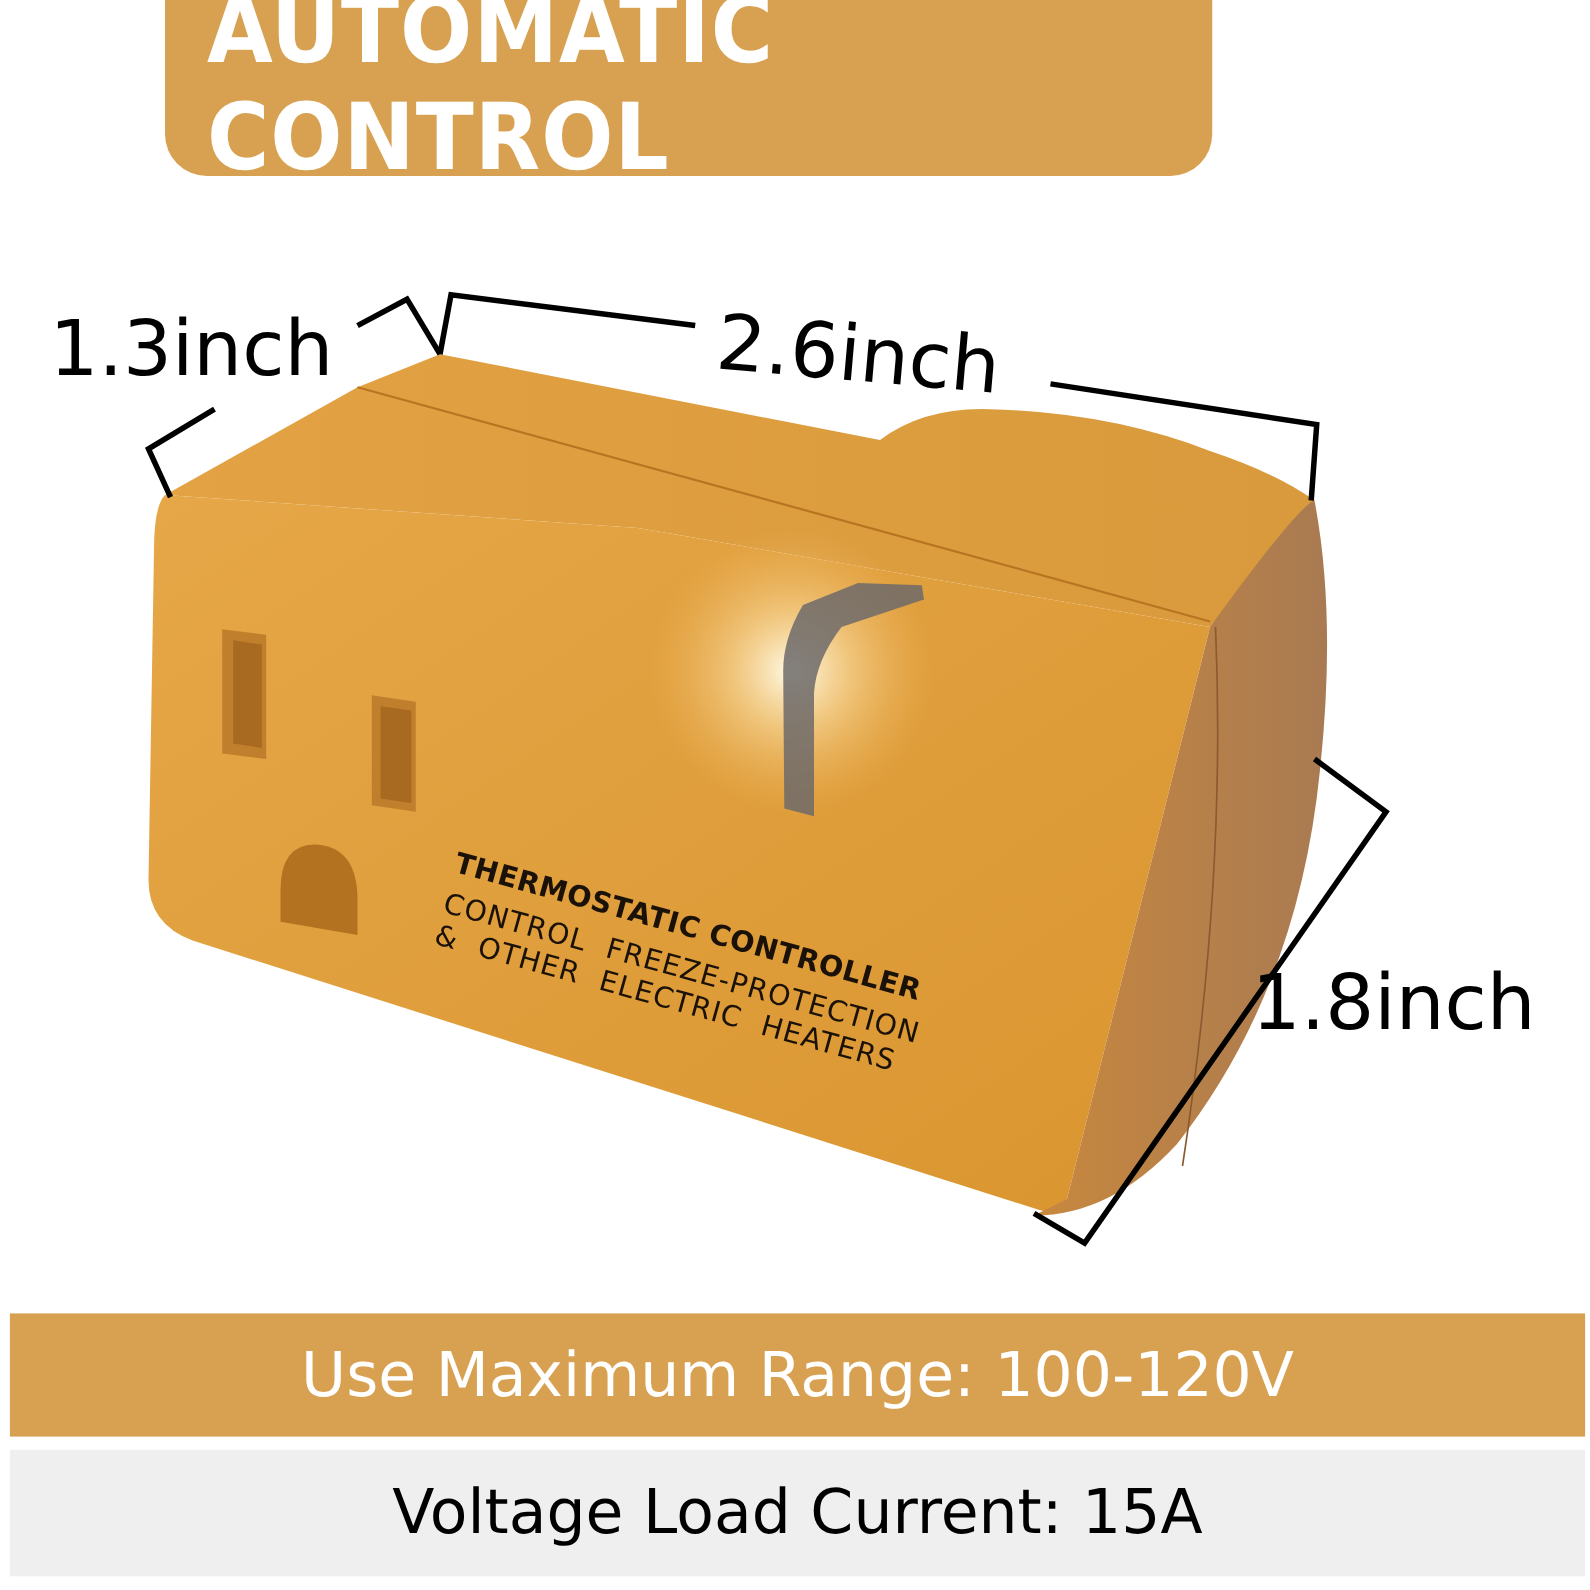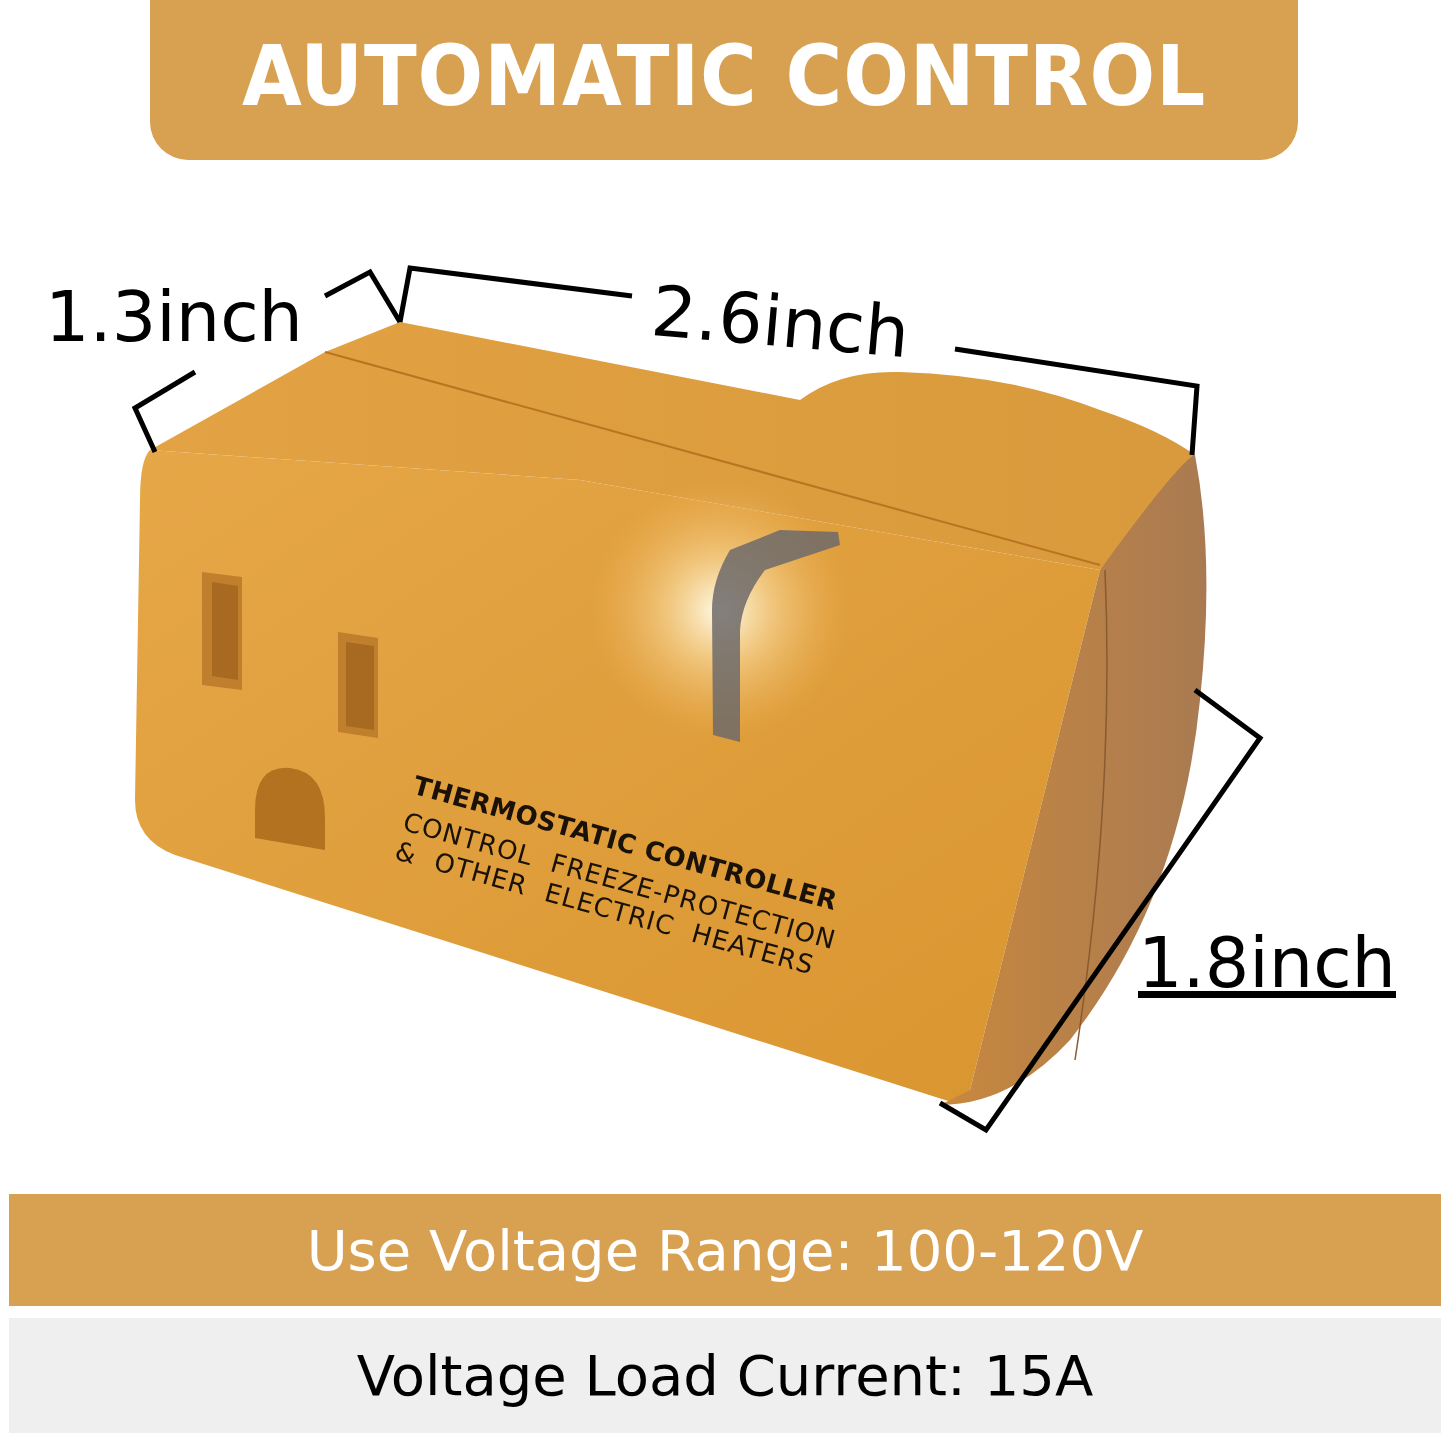--- a/index.html
+++ b/index.html
@@ -1,18 +1,18 @@
 <!DOCTYPE html>
 <html><head>
 <meta charset="utf-8">
 <style>
   html, body { margin:0; padding:0; }
   body { width:1445px; height:1445px; background:#ffffff; position:relative; overflow:hidden;
          font-family:"Liberation Sans", sans-serif; }
-  .title-banner { position:absolute; left:150px; top:0; width:1148px; height:160px;
+  .title-banner { position:absolute; left:150px; top:0; width:952px; height:160px;
     background:#d8a152; border-radius:0 0 38px 38px; display:flex; align-items:center; justify-content:center; }
   .title-banner span { color:#fff; font-family:"DejaVu Sans", sans-serif; font-weight:bold;
     font-size:84px; letter-spacing:1px; transform:scaleX(0.92); display:inline-block; margin-top:-8px; }
   .dim { position:absolute; color:#000; font-family:"DejaVu Sans", sans-serif; font-size:70px; line-height:1; }
   .band1 { position:absolute; left:9px; top:1194px; width:1432px; height:112px; background:#d8a152;
     display:flex; align-items:center; justify-content:center; }
   .band2 { position:absolute; left:9px; top:1318px; width:1432px; height:115px; background:#efefef;
     display:flex; align-items:center; justify-content:center; }
   .band1 span, .band2 span { font-family:"DejaVu Sans", sans-serif; font-size:56px; }
   .band1 span { color:#fff; }
@@ -75,27 +75,27 @@
     <polyline points="325,296 370,272 400,322"></polyline>
     <polyline points="195,372 135,408 155,452"></polyline>
     <polyline points="400,322 410,268 632,296"></polyline>
     <polyline points="955,349 1197,386 1192,455"></polyline>
     <polyline points="1195,690 1260,738 986,1130 940,1103"></polyline>
   </g>
 </svg>
 
 <div class="dim" style="left:45px;top:282px;">1.3inch</div>
 <div class="dim" style="left:655px;top:276px;transform:rotate(5deg);transform-origin:0 0;">2.6inch</div>
-<div class="dim" style="left:1138px;top:928px;text-decoration:underline;">1.8inch</div>
+<div class="dim" style="left:1138px;top:876px;">1.8inch</div>
 
 <div class="label-text">
   <div class="l1">THERMOSTATIC CONTROLLER</div>
   <div class="l2" style="margin-top:8px;">CONTROL FREEZE-PROTECTION</div>
   <div class="l3">&amp; OTHER ELECTRIC HEATERS</div>
 </div>
 
 <div class="band1">
-  <span><span>Use Voltage Range:</span> <span class="b">100-120V</span></span>
+  <span><span>Use Maximum Range:</span> <span class="b">100-120V</span></span>
 </div>
 
 <div class="band2">
   <span><span>Voltage Load Current:</span> <span class="b">15A</span></span>
 </div>
 
 </body></html>

